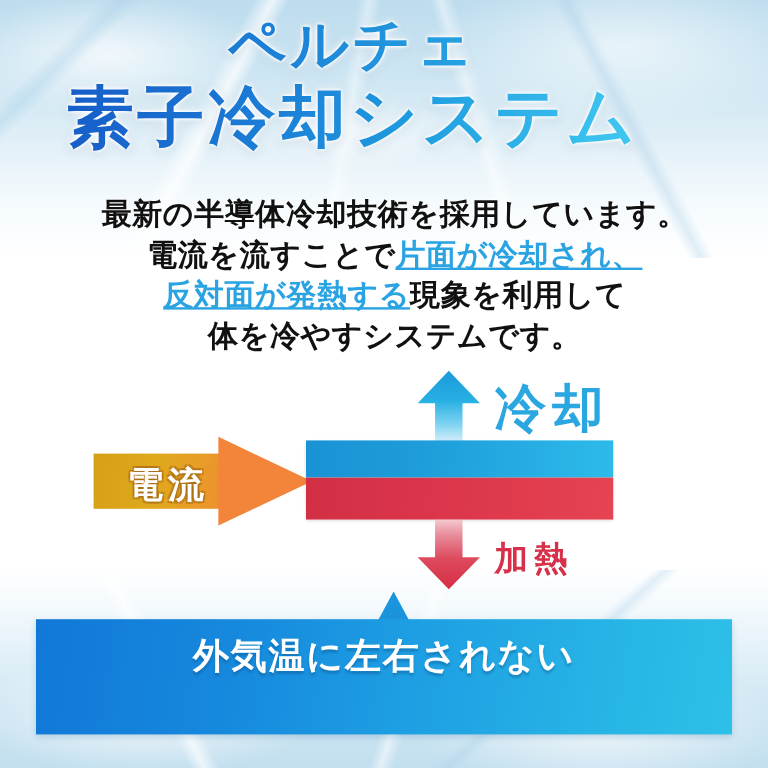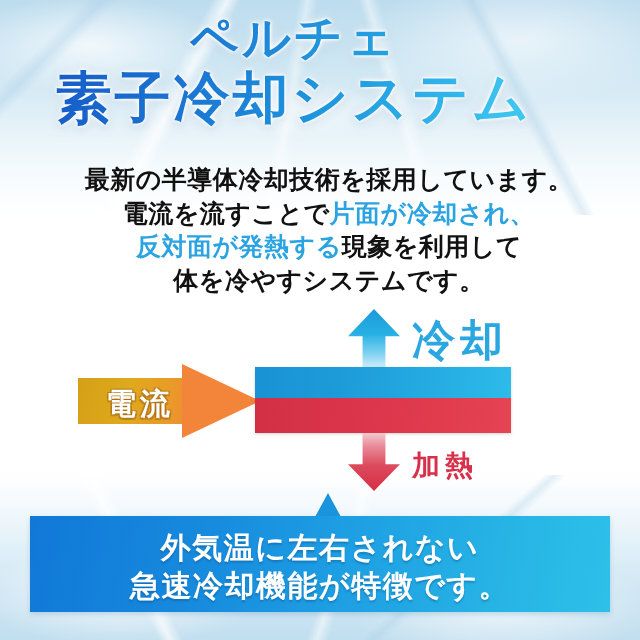--- a/index.html
+++ b/index.html
@@ -118,21 +118,21 @@
     width: 640px;
     text-align: center;
     font-size: 25px;
     font-weight: 700;
     line-height: 1.34;
     color: #111111;
     letter-spacing: 0.5px;
     text-shadow: 0 0 2px #ffffff, 0 0 3px #ffffff;
   }
   .desc-line { display: block; white-space: nowrap; padding-left: 18px; }
-  .hl { color: #2aa3e2; }
+  .hl { color: #2aa3e2; text-decoration: underline; }
 
   
   .diagram { position: absolute; left: 0; top: 0; width: 640px; height: 640px; pointer-events: none; }
   .diagram > * { pointer-events: auto; }
 
   
   .current-arrow {
     position: absolute;
     left: 78px;
     top: 364px;
@@ -321,17 +321,16 @@
     </div>
 
     <div class="heat-arrow"></div>
     <div class="heat-label">加熱</div>
   </div>
 
   <div class="banner-notch"></div>
   <div class="banner">
     <div class="banner-text">
       <span class="banner-line">外気温に左右されない</span>
-      <span class="banner-line">急速冷却機能が特徴です。</span>
     </div>
   </div>
 
 </div>
 
 </body></html>

